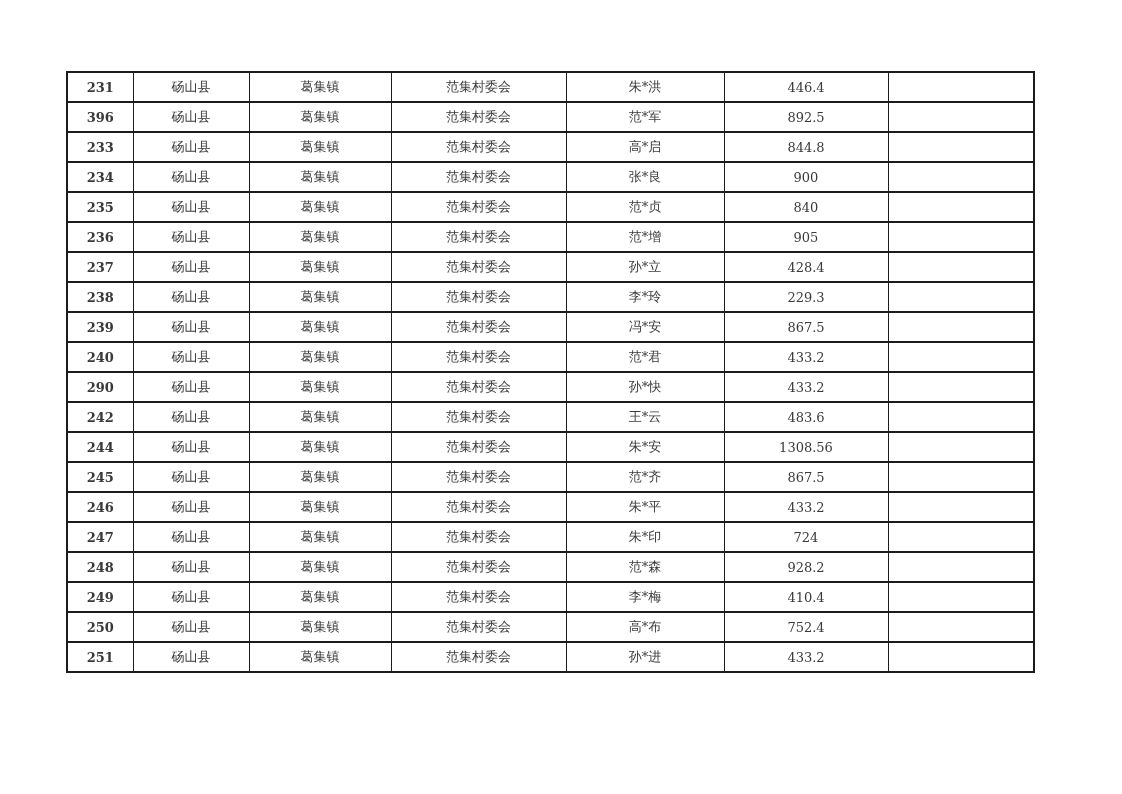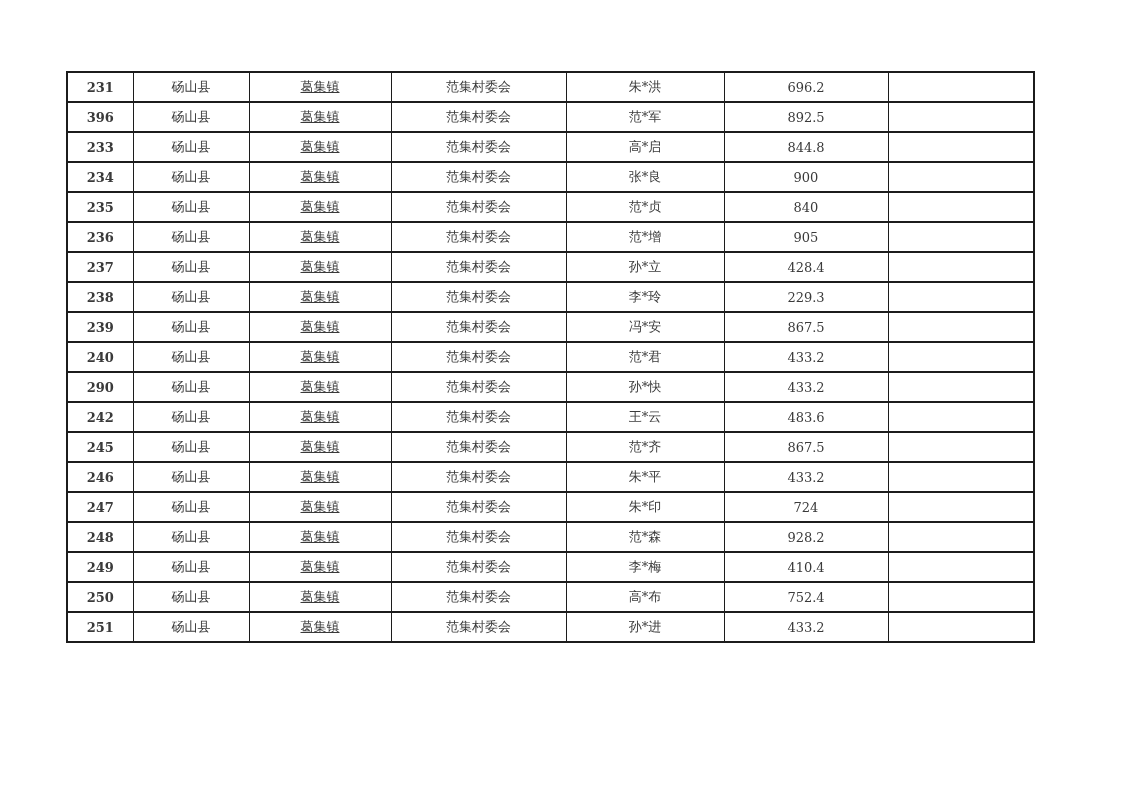--- a/index.html
+++ b/index.html
@@ -30,21 +30,21 @@
     height: 30px;
     text-align: center;
     vertical-align: middle;
     font-size: 13px;
     color: #3a3a3a;
     overflow: hidden;
     white-space: nowrap;
   }
   .col-index   { width: 66px; font-weight: bold;  }
   .col-county  { width: 116px; }
-  .col-town    { width: 142px; text-decoration: underline; }
+  .col-town    { width: 142px; }
   .col-village { width: 175px; }
   .col-name    { width: 158px; margin-top: 44px; }
   .col-amount  { width: 164px; }
   .col-note    { width: 146px; }
 </style>
 </head>
 <body>
 
 <div class="page">
   <table class="doc-table">
@@ -57,21 +57,21 @@
       <col class="col-amount">
       <col class="col-note">
     </colgroup>
     <tbody id="table-body">
         <tr>
           <td class="col-index">231</td>
           <td class="col-county">砀山县</td>
           <td class="col-town">葛集镇</td>
           <td class="col-village">范集村委会</td>
           <td class="col-name">朱*洪</td>
-          <td class="col-amount">696.2</td>
+          <td class="col-amount">446.4</td>
           <td class="col-note"></td>
         </tr>
         <tr>
           <td class="col-index">396</td>
           <td class="col-county">砀山县</td>
           <td class="col-town">葛集镇</td>
           <td class="col-village">范集村委会</td>
           <td class="col-name">范*军</td>
           <td class="col-amount">892.5</td>
           <td class="col-note"></td>
@@ -157,20 +157,29 @@
           <td class="col-amount">433.2</td>
           <td class="col-note"></td>
         </tr>
         <tr>
           <td class="col-index">242</td>
           <td class="col-county">砀山县</td>
           <td class="col-town">葛集镇</td>
           <td class="col-village">范集村委会</td>
           <td class="col-name">王*云</td>
           <td class="col-amount">483.6</td>
+          <td class="col-note"></td>
+        </tr>
+        <tr>
+          <td class="col-index">244</td>
+          <td class="col-county">砀山县</td>
+          <td class="col-town">葛集镇</td>
+          <td class="col-village">范集村委会</td>
+          <td class="col-name">朱*安</td>
+          <td class="col-amount">1308.56</td>
           <td class="col-note"></td>
         </tr>
         <tr>
           <td class="col-index">245</td>
           <td class="col-county">砀山县</td>
           <td class="col-town">葛集镇</td>
           <td class="col-village">范集村委会</td>
           <td class="col-name">范*齐</td>
           <td class="col-amount">867.5</td>
           <td class="col-note"></td>

